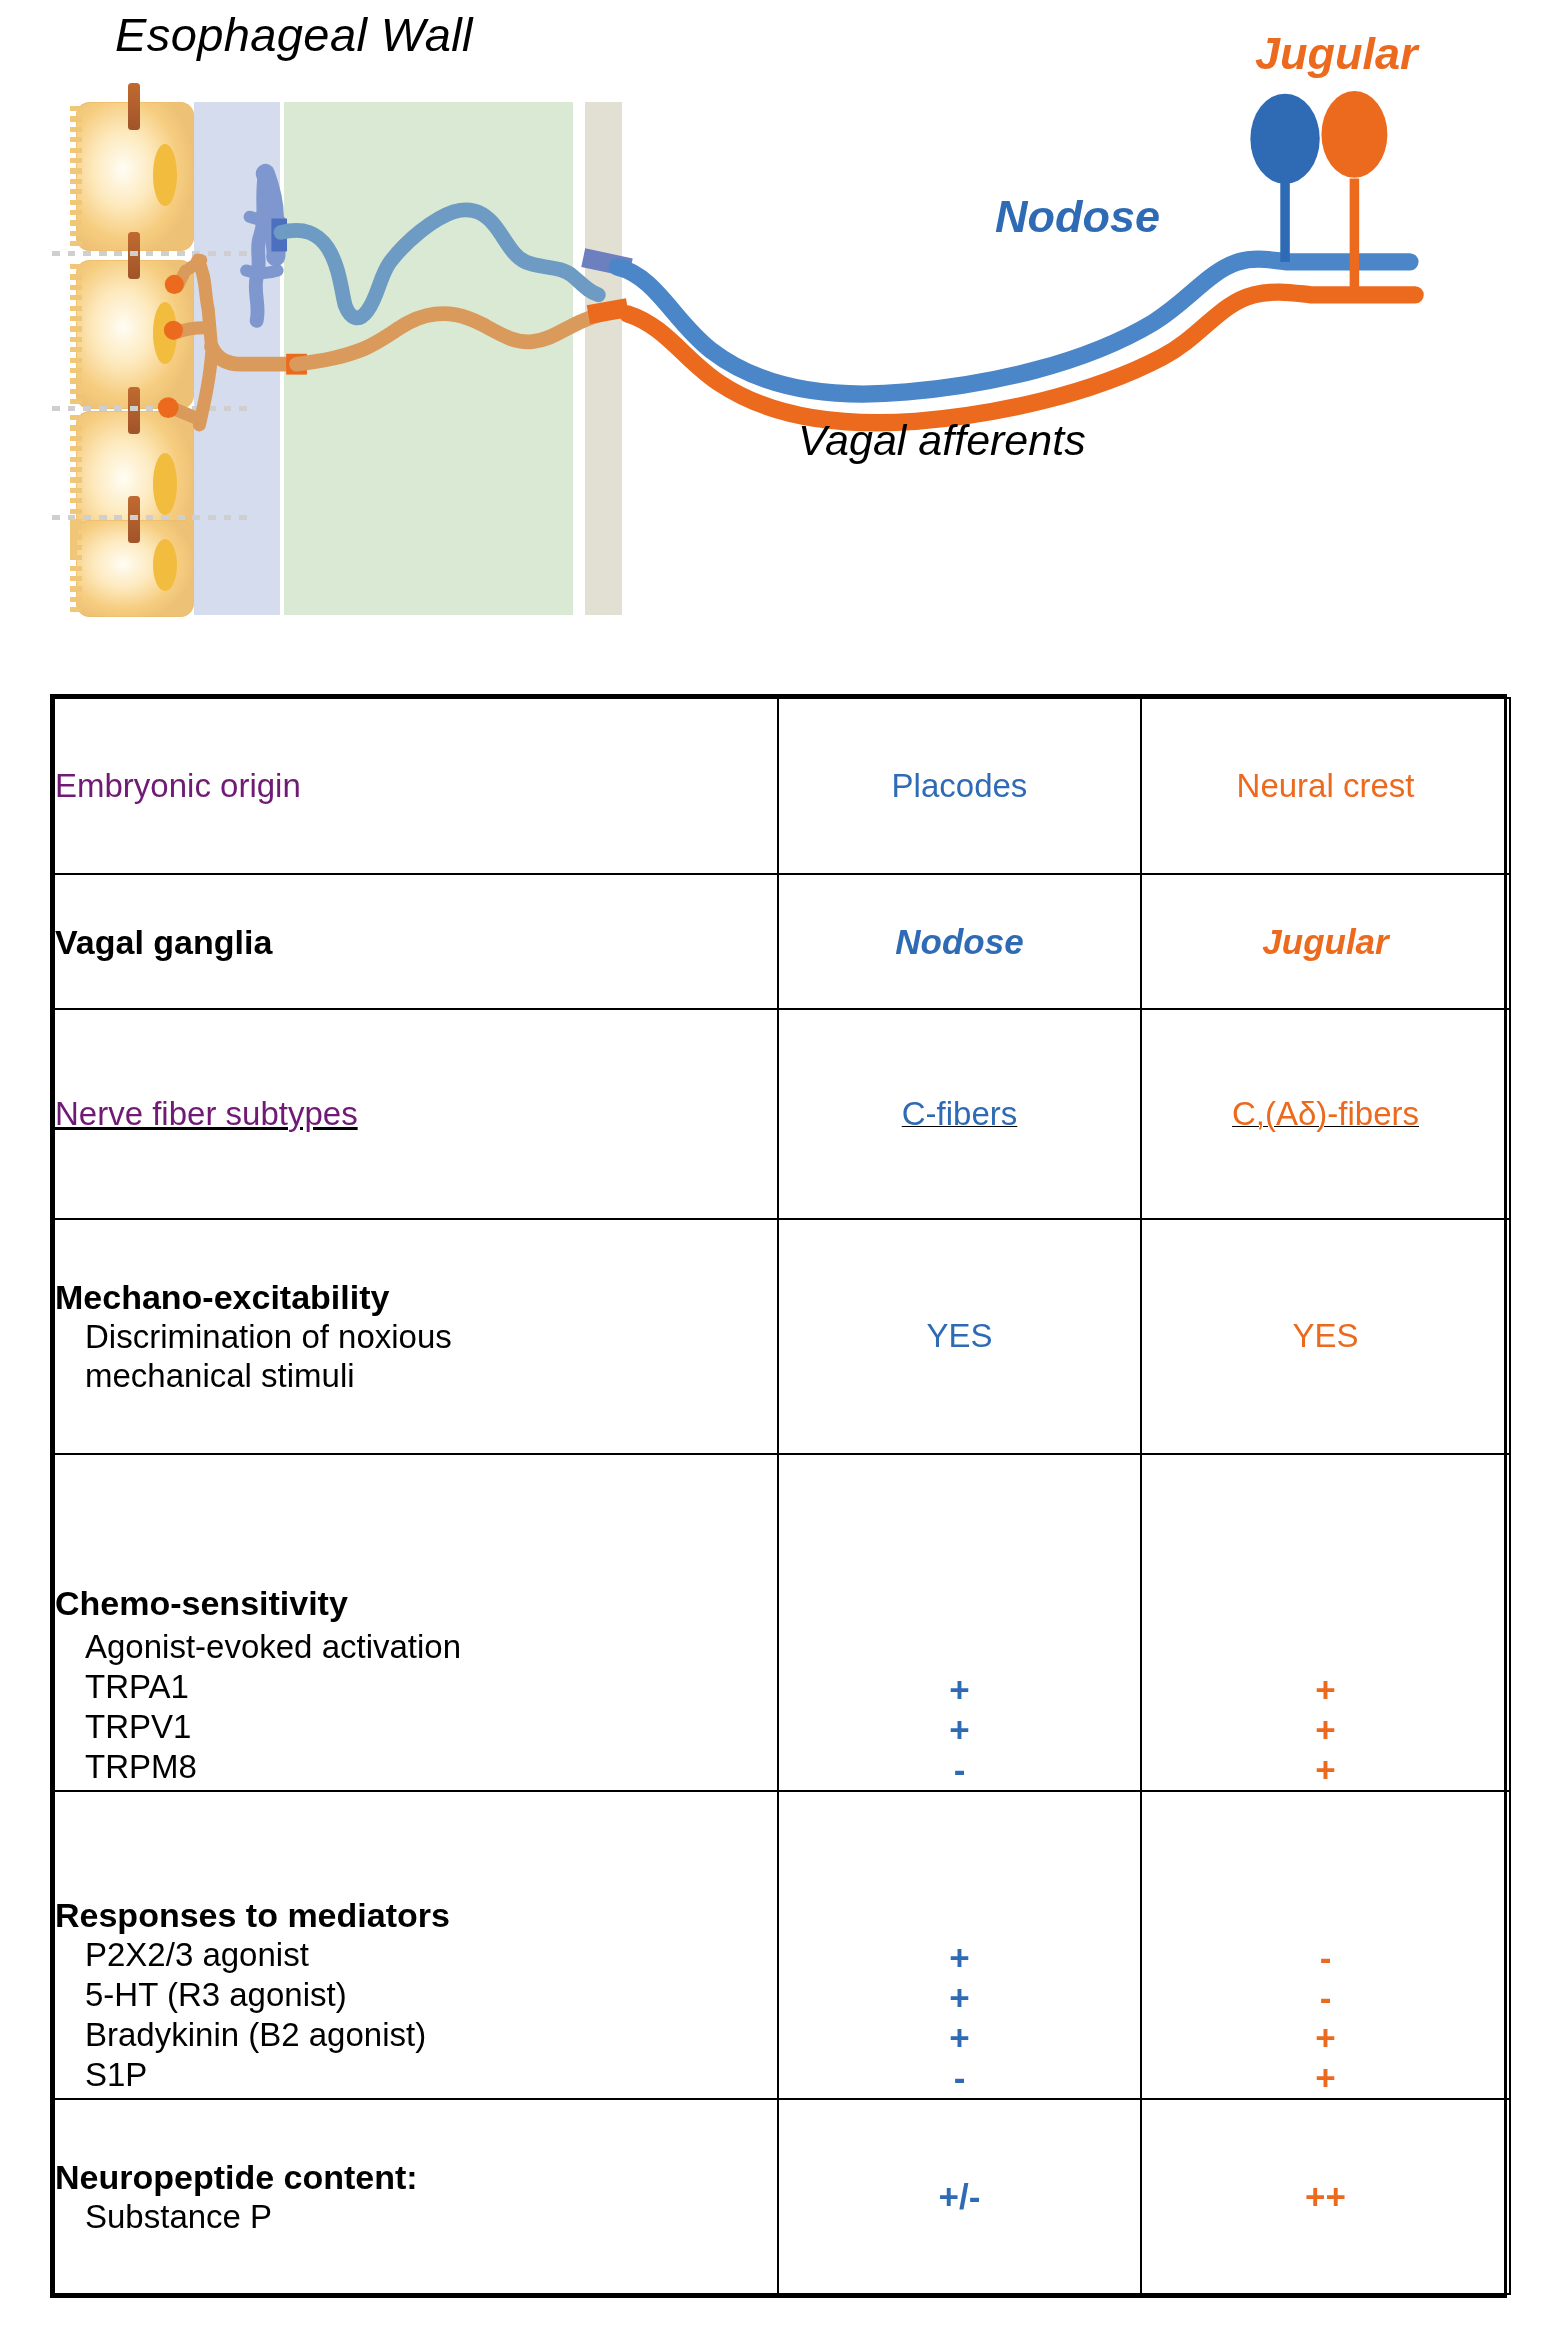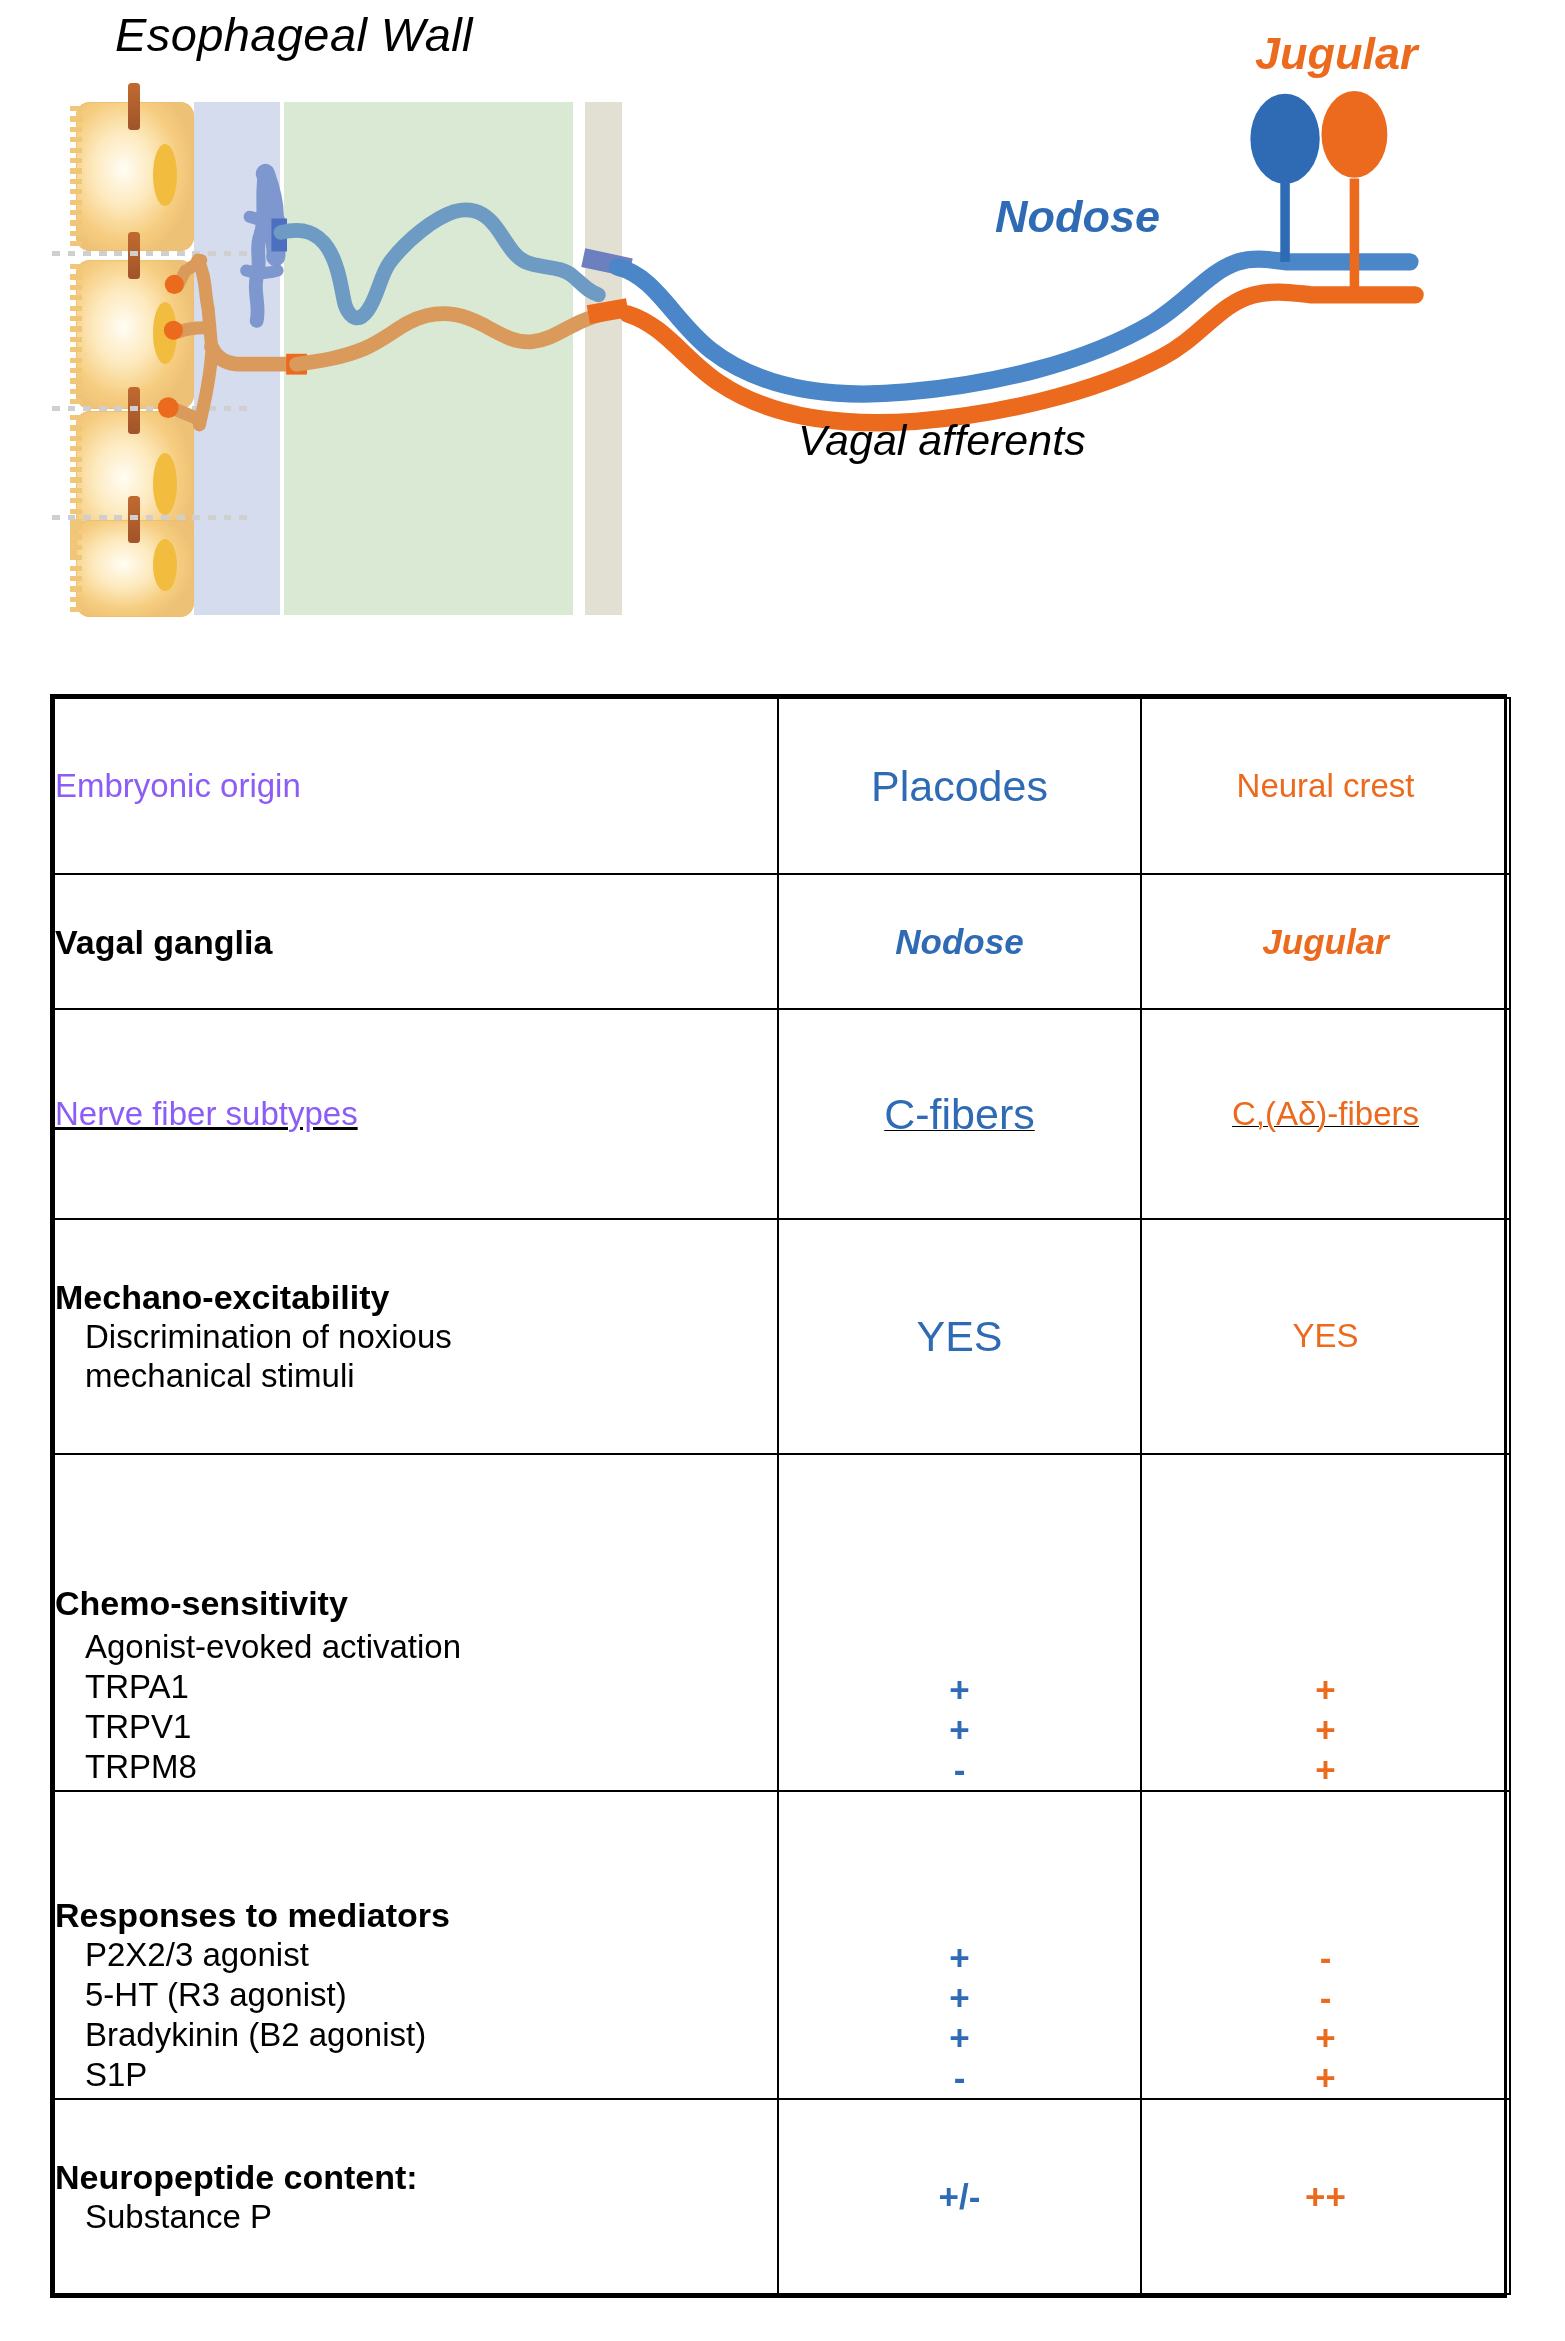--- a/index.html
+++ b/index.html
@@ -85,25 +85,25 @@
   #comparison-table col.c3{width:369px;}
 
   #comparison-table td{
     border:2.6px solid #000;
     vertical-align:middle;
     padding:0;
   }
   td.label-cell{padding-left:21px;}
   td.val-cell{text-align:center;}
 
-  .lbl-main{font-size:33px;color:#8b5cf6;line-height:1.18;white-space:nowrap;}
+  .lbl-main{font-size:33px;color:#701a75;line-height:1.18;white-space:nowrap;}
   .lbl-bold{font-size:34px;font-weight:700;color:#000;line-height:1.18;white-space:nowrap;}
   .lbl-sub{font-size:33px;color:#000;line-height:1.2;margin-left:30px;white-space:nowrap;}
 
-  .val-blue{color:#2F6BB5;font-size:43px;}
+  .val-blue{color:#2F6BB5;font-size:33px;}
   .val-orange{color:#EC6A1E;font-size:33px;}
   .val-blue.bolditalic,.val-orange.bolditalic{font-weight:700;font-style:italic;font-size:35px;}
 
   .sign{font-size:35px;font-weight:700;line-height:1.2;}
   .sign.blue{color:#2F6BB5;}
   .sign.orange{color:#EC6A1E;}
 
   .stack{display:flex;flex-direction:column;justify-content:flex-end;height:100%;}
   .rowline{height:40px;display:flex;align-items:center;justify-content:center;}
   .labelstack{display:flex;flex-direction:column;justify-content:flex-end;height:100%;padding-bottom:7px;}

